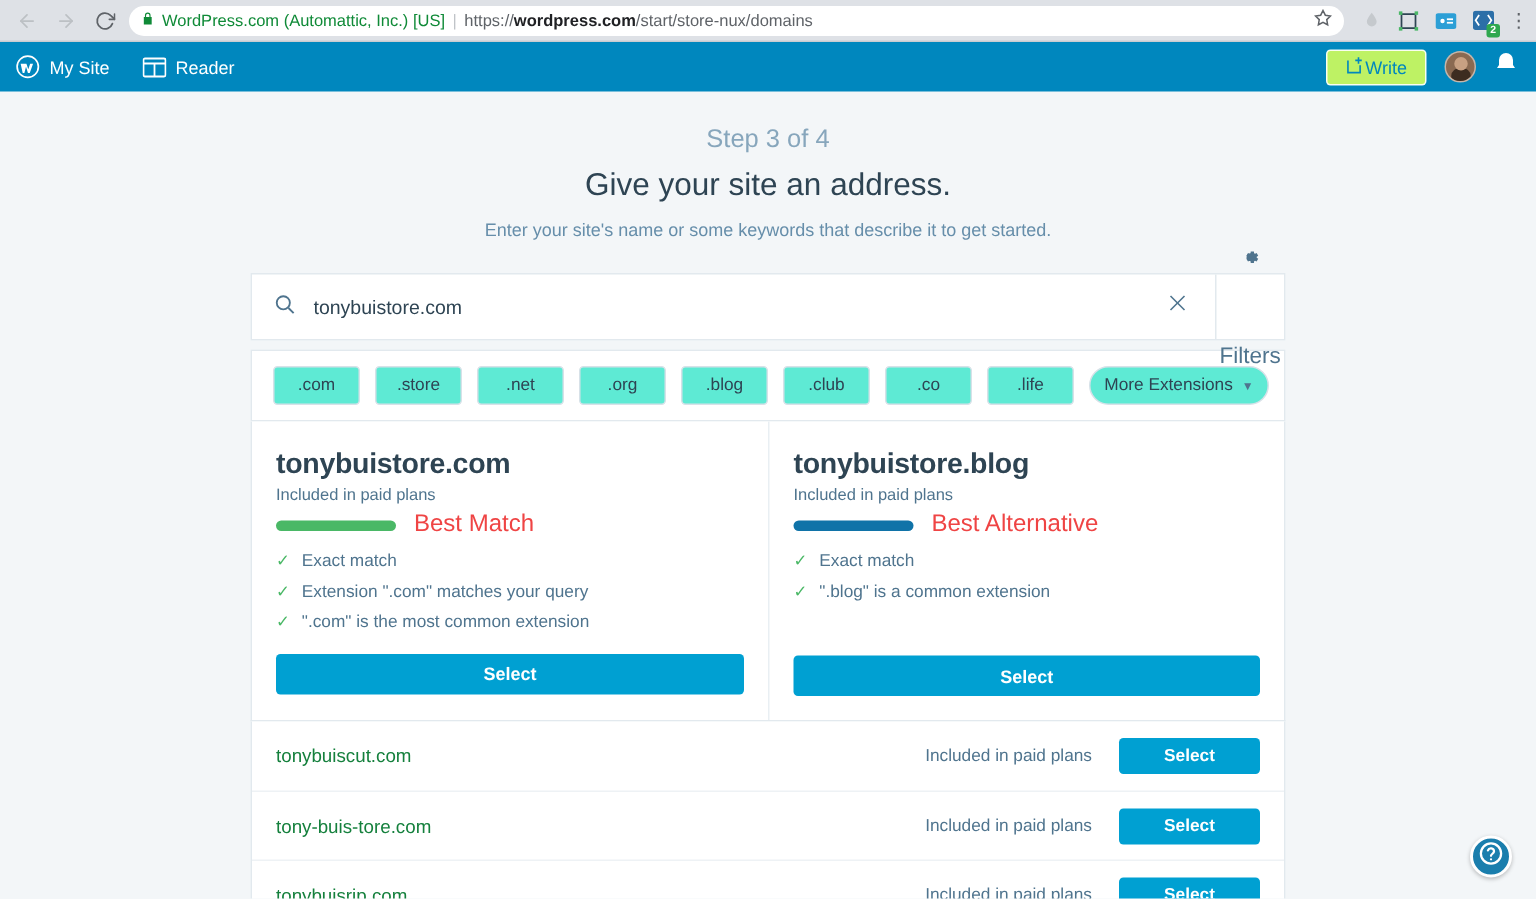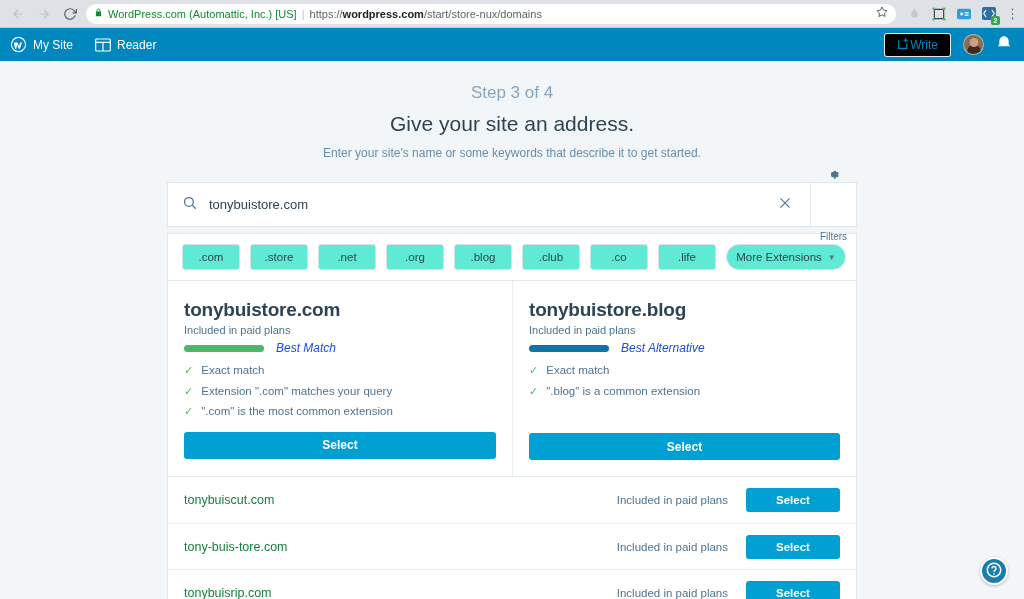--- a/index.html
+++ b/index.html
@@ -73,21 +73,21 @@
     display: flex; align-items: center; gap: 6px;
     font-size: 12px; color: #fff;
     padding: 0 12px 0 0;
     margin-right: 10px;
     height: 33px;
   }
   .mb-icon { display: flex; align-items: center; justify-content: center; }
   .mb-right { margin-left: auto; display: flex; align-items: center; gap: 12px; }
   .write-btn {
     border: 1px solid rgba(255,255,255,0.9);
-    background: #000000;
+    background: #bef264;
     color: #0087be;
     font-size: 12px;
     border-radius: 3px;
     height: 24px;
     padding: 0 12px;
     display: flex; align-items: center; gap: 0;
   }
   .avatar {
     width: 21px; height: 21px; border-radius: 50%;
     background: #8a6a52;
@@ -132,21 +132,21 @@
     min-width: 0;
   }
   .search-text { font-size: 13px; color: #2e4453; flex: 1 1 auto; border: none; outline: none; background: transparent; font-family: "Liberation Sans", sans-serif; min-width: 0; }
   .search-text::placeholder { color: #a8bece; }
   .clear-x { color: #4f748e; font-size: 16px; padding: 0 4px; font-weight: 300; }
   .filters-btn {
     width: 46px; border-left: 1px solid #e2e9ee;
     display: flex; flex-direction: column; align-items: center; justify-content: center;
     gap: 1px; color: #4f748e;
   }
-  .filters-label { font-size: 10px; color: #4f748e; margin-top: 44px; }
+  .filters-label { font-size: 15px; color: #4f748e; margin-top: 44px; }
 
   
   .pill-bar {
     margin-top: 6px; background: #fff; border: 1px solid #e2e9ee;
     padding: 10px 14px; display: flex; gap: 10px; align-items: center;
   }
   .pill {
     border: 1px solid #d7e1e8; border-radius: 3px; background: #5eead4;
     font-size: 11.5px; color: #2e4453; height: 26px;
     display: flex; align-items: center; justify-content: center;
@@ -159,21 +159,21 @@
   .cards {
     background: #fff; border: 1px solid #e2e9ee; border-top: none;
     display: flex;
   }
   .card { flex: 1 1 50%; padding: 18px 16px 16px 16px; }
   .card + .card { border-left: 1px solid #e9eff3; }
   .card-domain { font-size: 19px; color: #2e4453; font-weight: bold; letter-spacing: -0.2px; }
   .card-plan { font-size: 11px; color: #4f748e; margin-top: 3px; }
   .meter-row { display: flex; align-items: center; gap: 12px; margin-top: 5px; }
   .meter { width: 80px; height: 7px; border-radius: 4px; }
-  .meter-label { font-size: 12px; color: #1d4ed8; font-style: italic; }
+  .meter-label { font-size: 16px; color: #ef4444; }
   .reasons { margin-top: 9px; display: flex; flex-direction: column; gap: 8px; }
   .reason { display: flex; align-items: flex-start; gap: 8px; font-size: 11.5px; color: #4f748e; }
   .tick { color: #4ab866; font-size: 11px; line-height: 1.15; flex: 0 0 auto; }
   .card-foot { margin-top: 14px; }
   .btn-select {
     width: 100%; height: 27px; background: #00a0d2; color: #fff;
     border: none; border-radius: 3px; font-size: 12px; font-weight: bold;
     font-family: "Liberation Sans", sans-serif;
     display: flex; align-items: center; justify-content: center;
   }

